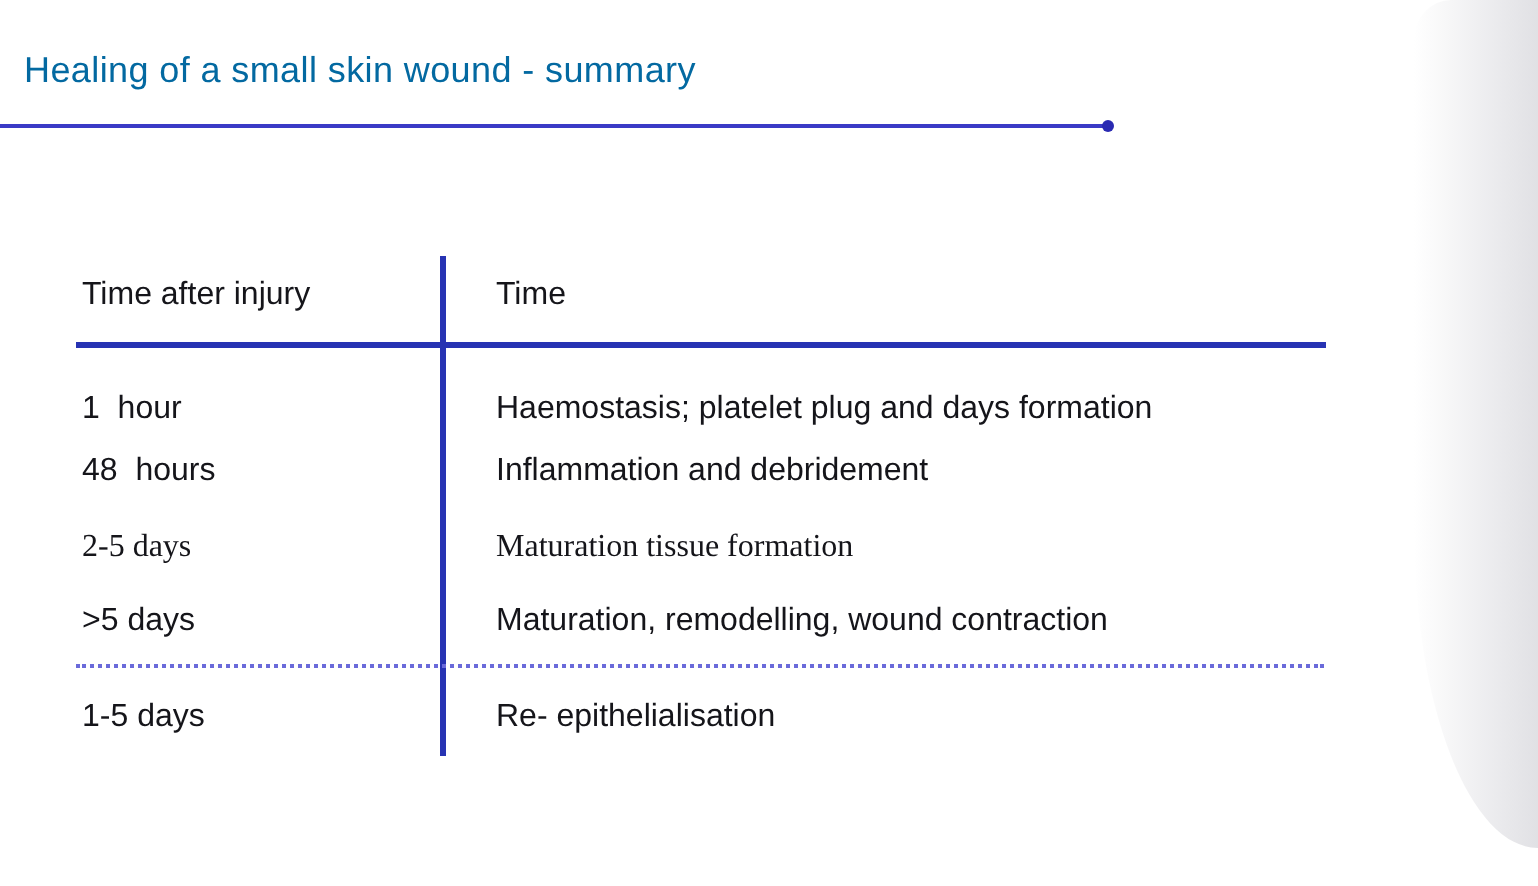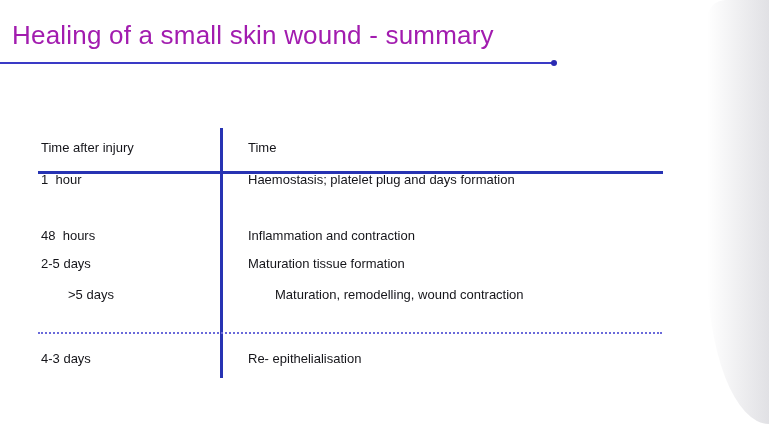--- a/index.html
+++ b/index.html
@@ -27,23 +27,23 @@
     width: 62px;
     height: 424px;
     background: linear-gradient(to right, rgba(230,230,233,0), rgba(223,223,227,0.95));
     border-bottom-left-radius: 100% 160px;
     border-top-left-radius: 30% 20px;
   }
   .title {
     position: absolute;
     left: 12px;
     top: 22px;
-    font-size: 26px;
+    font-size: 18px;
     line-height: 26px;
-    color: #a21caf;
+    color: #0369a1;
     letter-spacing: 0.2px;
     white-space: pre;
   }
   .accent-line {
     position: absolute;
     left: 0;
     top: 62px;
     width: 552px;
     height: 2px;
     background: #3a3ac6;
@@ -78,32 +78,32 @@
     position: absolute;
     left: 38px;
     top: 332px;
     width: 624px;
     height: 0;
     border-top: 2px dotted #6a6ada;
   }
   
   .cell {
     position: absolute;
-    font-size: 13px;
+    font-size: 16px;
     line-height: 17px;
     color: #15151a;
     white-space: pre;
   }
   .col-time  { left: 41px; }
   .col-event { left: 248px; }
   .hdr   { top: 139px; }
-  .row0  { top: 171px; text-align: right; }
+  .row0  { top: 196px; text-align: right; }
   .row1  { top: 227px; }
-  .row2  { top: 255px; }
-  .row3  { top: 286px; margin-left: 27px; }
+  .row2  { top: 265px; font-family: Liberation Serif, serif; }
+  .row3  { top: 302px; }
   .row4  { top: 350px; }
 </style>
 </head>
 <body>
 
 <div class="slide">
 
   <div class="right-shade"></div>
 
   <div class="title">Healing of a small skin wound - summary</div>
@@ -117,25 +117,25 @@
     <div class="h-line"></div>
     <div class="dot-line"></div>
 
     <div class="cell col-time hdr">Time after injury</div>
     <div class="cell col-event hdr">Time</div>
 
     <div class="cell col-time row0">1  hour</div>
     <div class="cell col-event row0">Haemostasis; platelet plug and days formation</div>
 
     <div class="cell col-time row1">48  hours</div>
-    <div class="cell col-event row1">Inflammation and contraction</div>
+    <div class="cell col-event row1">Inflammation and debridement</div>
 
     <div class="cell col-time row2">2-5 days</div>
     <div class="cell col-event row2">Maturation tissue formation</div>
 
     <div class="cell col-time row3">&gt;5 days</div>
     <div class="cell col-event row3">Maturation, remodelling, wound contraction</div>
 
-    <div class="cell col-time row4">4-3 days</div>
+    <div class="cell col-time row4">1-5 days</div>
     <div class="cell col-event row4">Re- epithelialisation</div>
   </div>
 
 </div>
 
 </body></html>

